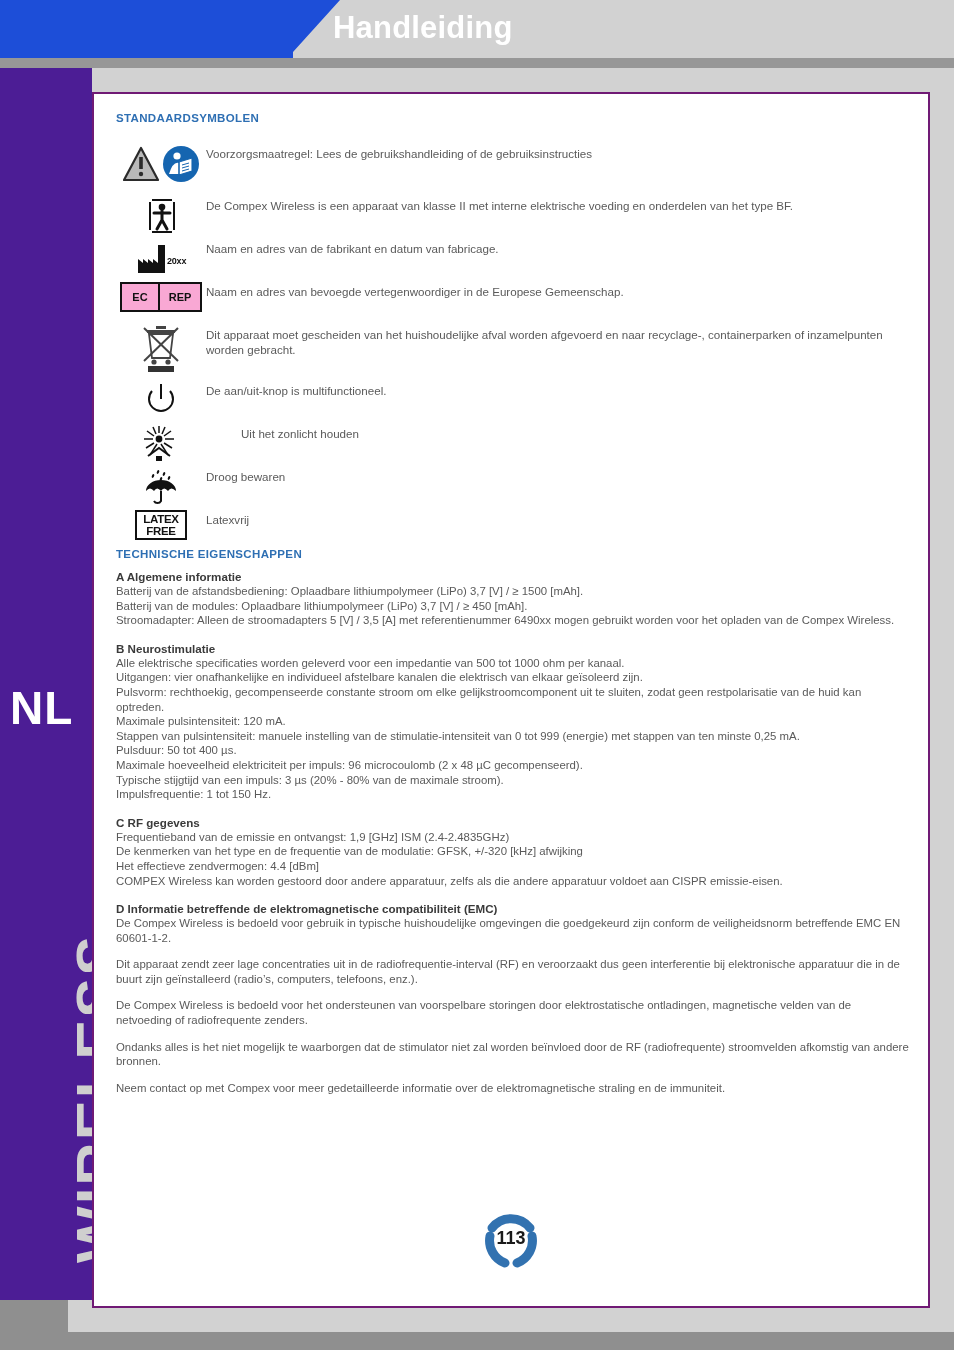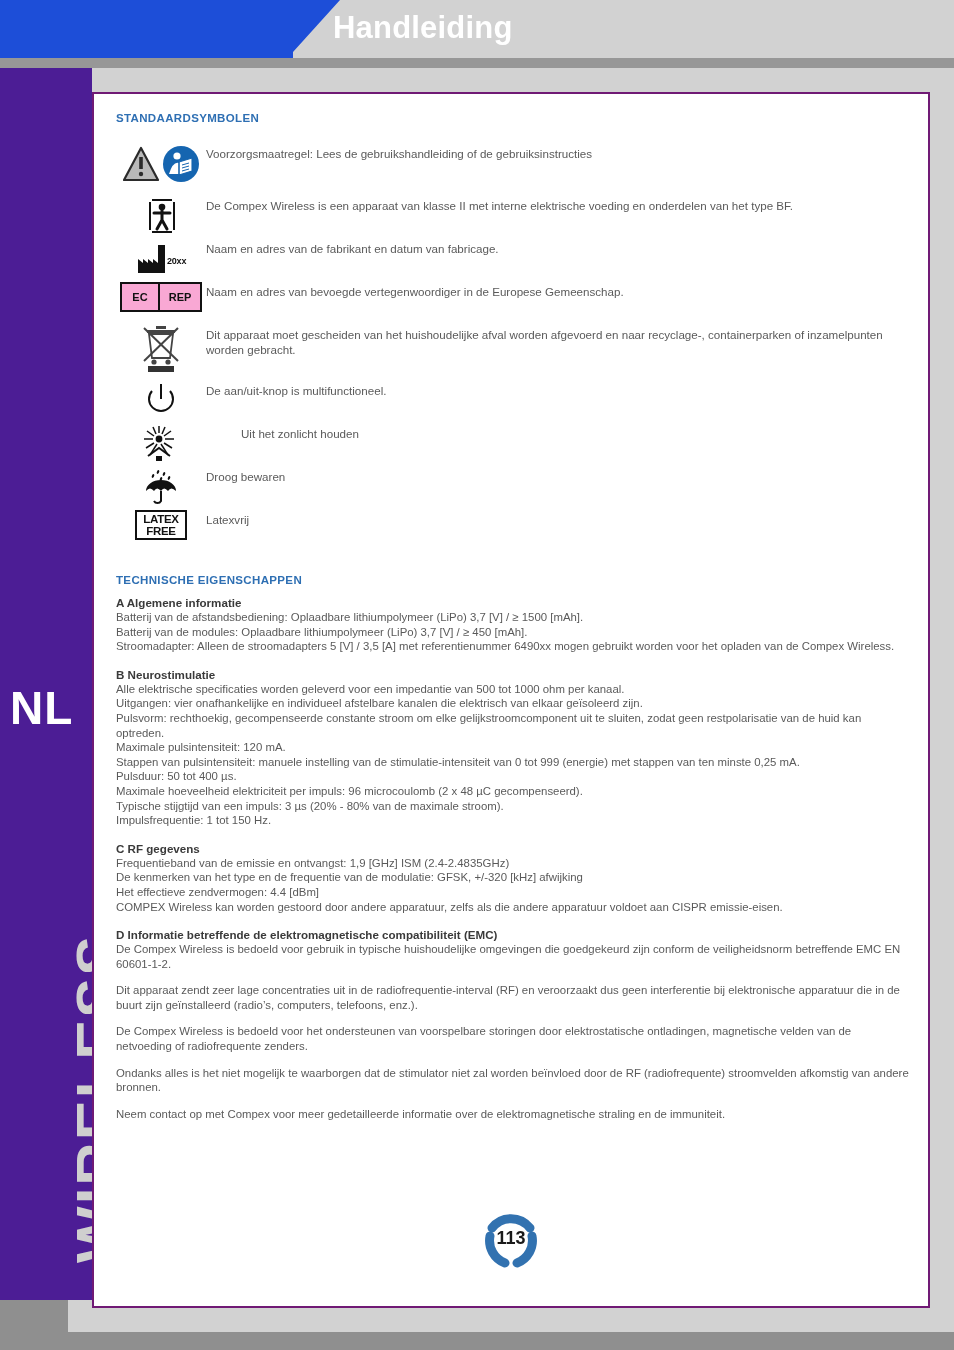--- a/index.html
+++ b/index.html
@@ -113,21 +113,21 @@
     justify-content: center;
   }
   .sym-text {
     color: #5a5a5a;
     font-size: 11.6px;
     line-height: 15px;
     padding-top: 2px;
   }
 
   
-  .tech { margin-top: 26px; }
+  .tech { }
   .tech h3 {
     font-size: 11.6px;
     font-weight: 700;
     color: #3a3a3a;
     margin: 0;
     line-height: 15px;
   }
   .tech p {
     font-size: 11.4px;
     color: #5a5a5a;

